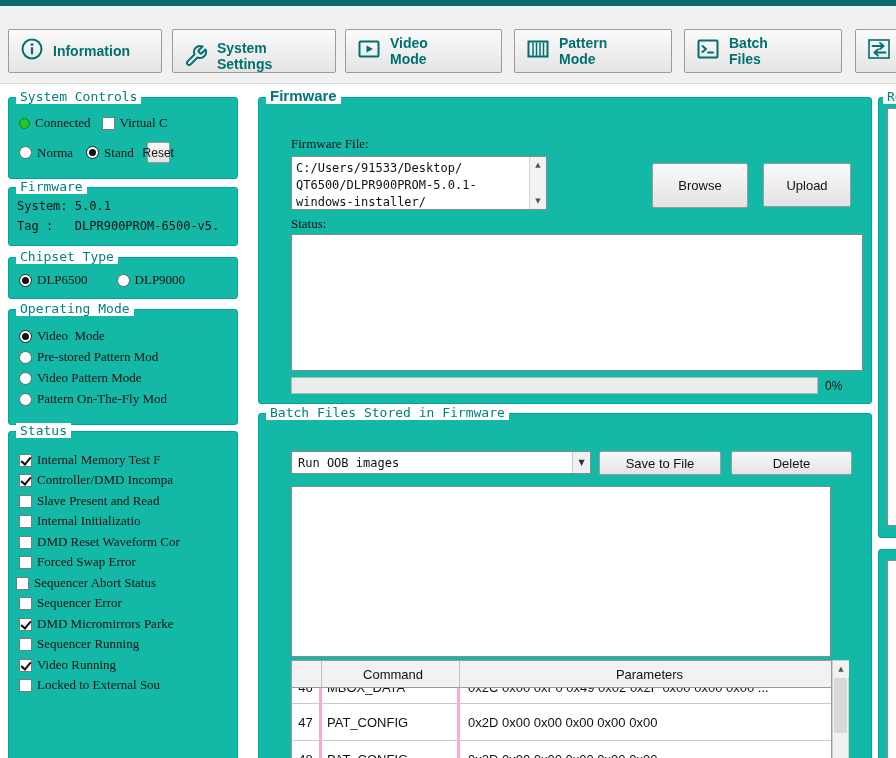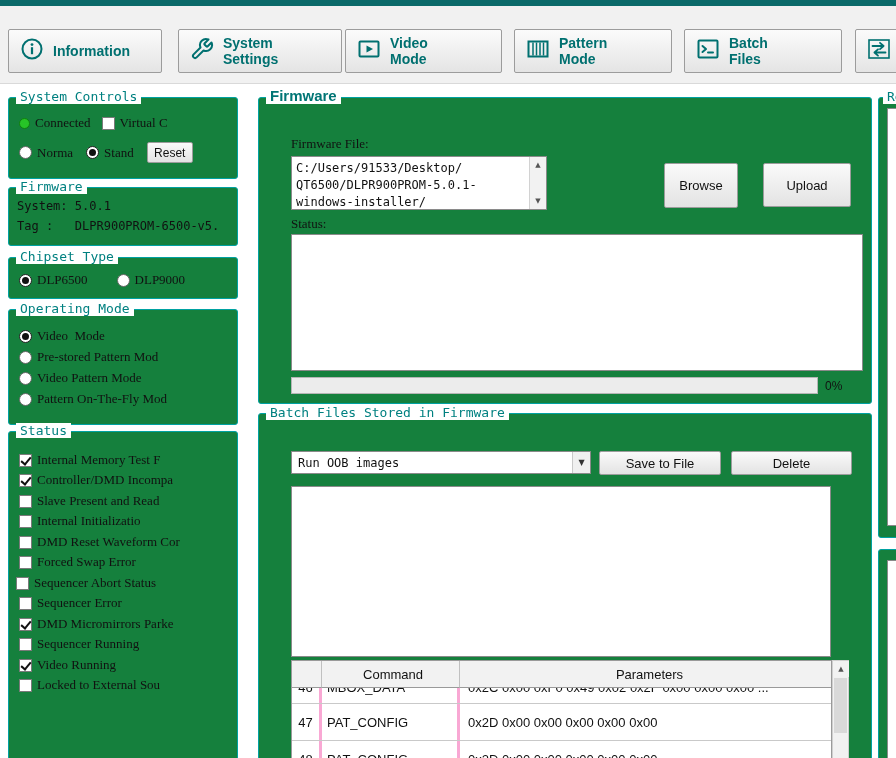--- a/index.html
+++ b/index.html
@@ -3,21 +3,21 @@
 <meta charset="utf-8">
 <style>
   *{margin:0;padding:0;box-sizing:border-box;}
   body{background:#fff;font-family:"Liberation Sans",sans-serif;color:#111;}
   .screen{position:relative;width:896px;height:758px;overflow:hidden;background:#fff;}
   .topstrip{position:absolute;left:0;top:0;width:896px;height:6px;background:#0b6a6a;}
   .toolbar{position:absolute;left:0;top:6px;width:896px;height:78px;background:#f1f1f1;border-bottom:1px solid #d9d9d9;}
   .tb-btn{position:absolute;top:23px;height:44px;background:linear-gradient(#fbfbfb,#e4e4e4);border:1px solid #9c9c9c;border-radius:2px;display:flex;align-items:center;gap:9px;padding:0 11px;cursor:default;}
   .tb-lines{display:flex;flex-direction:column;line-height:16px;font-weight:bold;font-size:14px;color:#007070;}
   .icon{flex:0 0 auto;display:block;}
-  .group{position:absolute;border:1px solid #00a2a2;border-radius:3px;background:#15803d;}
+  .group{position:absolute;border:1px solid #00a2a2;border-radius:3px;background:#14b8a6;}
   .gtitle{position:absolute;top:-9px;left:7px;background:#fff;padding:0 4px;font-family:"DejaVu Sans Mono",monospace;font-size:13px;color:#008080;white-space:pre;z-index:2;}
   .main-title{font-family:"Liberation Sans",sans-serif;font-weight:bold;font-size:15px;color:#007575;top:-11px;}
   .gbody{position:absolute;left:0;top:0;right:0;bottom:0;overflow:hidden;}
   .row{position:absolute;display:flex;align-items:center;gap:5px;white-space:pre;}
   .lab{font-family:Liberation Serif, serif;font-size:13px;white-space:pre;}
   .lab12{font-family:"DejaVu Sans Mono",monospace;font-size:12px;white-space:pre;}
   .radio{width:13px;height:13px;border:1px solid #666;border-radius:50%;background:#fff;position:relative;flex:0 0 auto;}
   .radio.selected{border-color:#222;}
   .radio.selected::after{content:"";position:absolute;left:2px;top:2px;width:7px;height:7px;border-radius:50%;background:#111;}
   .checkbox{width:13px;height:13px;border:1px solid #7a7a7a;background:#fff;position:relative;flex:0 0 auto;}
@@ -67,21 +67,21 @@
             <circle cx="12" cy="7.6" r="1.4" fill="#007070"></circle>
             <rect x="10.9" y="10.2" width="2.2" height="7" fill="#007070"></rect>
           </svg>
       </span>
       <span class="tb-lines">
         <span>Information</span>
         <span></span>
       </span>
     </div>
 
-    <div class="tb-btn" style="left:178px;width:164px;">
+    <div class="tb-btn" style="left:172px;width:164px;align-items:flex-end;">
       <span class="icon">
         <svg width="24" height="24" viewBox="0 0 24 24">
             <path d="M14.7 6.3a1 1 0 0 0 0 1.4l1.6 1.6a1 1 0 0 0 1.4 0l3.77-3.77a6 6 0 0 1-7.94 7.94l-6.91 6.91a2.12 2.12 0 0 1-3-3l6.91-6.91a6 6 0 0 1 7.94-7.94l-3.76 3.76z" fill="none" stroke="#007070" stroke-width="2" stroke-linecap="round" stroke-linejoin="round"></path>
           </svg>
       </span>
       <span class="tb-lines">
         <span>System</span>
         <span>Settings</span>
       </span>
     </div>
@@ -144,21 +144,21 @@
         <span class="dot"></span>
         <span class="lab">Connected</span>
         <span class="checkbox" style="margin-left:6px;"></span>
         <span class="lab">Virtual C</span>
       </div>
       <div class="row" style="left:10px;top:44px;">
         <span class="radio"></span>
         <span class="lab">Norma</span>
         <span class="radio selected" style="margin-left:8px;"></span>
         <span class="lab">Stand</span>
-        <button class="btn" style="margin-left:8px;width:46px;height:21px;font-size:12px;">Reset</button>
+        <button class="btn" style="margin-left:8px;width:23px;height:21px;font-size:12px;">Reset</button>
       </div>
     </div>
   </div>
 
   <div class="group" style="left:8px;top:187px;width:230px;height:59px;">
     <span class="gtitle">Firmware</span>
     <div class="gbody">
       <span class="lab12" style="position:absolute;left:8px;top:11px;">System: 5.0.1</span>
       <span class="lab12" style="position:absolute;left:8px;top:31px;">Tag :   DLPR900PROM-6500-v5.</span>
     </div>
@@ -260,21 +260,21 @@
         <div class="filelines">
           <span class="fileline">C:/Users/91533/Desktop/</span>
           <span class="fileline">QT6500/DLPR900PROM-5.0.1-</span>
           <span class="fileline">windows-installer/</span>
         </div>
         <div class="vscroll">
           <span class="sarrow up">▲</span>
           <span class="sarrow down">▼</span>
         </div>
       </div>
-      <button class="btn" style="position:absolute;left:405px;top:65px;width:74px;height:45px;">Browse</button>
+      <button class="btn" style="position:absolute;left:393px;top:65px;width:96px;height:45px;">Browse</button>
       <button class="btn" style="position:absolute;left:504px;top:65px;width:88px;height:44px;">Upload</button>
       <span class="lab" style="position:absolute;left:32px;top:118px;">Status:</span>
       <div class="tbox" style="left:32px;top:136px;width:572px;height:137px;"></div>
       <div class="progress" style="left:32px;top:279px;width:527px;"></div>
       <span class="pct" style="left:566px;top:281px;">0%</span>
     </div>
   </div>
 
   <div class="group" style="left:258px;top:413px;width:614px;height:400px;">
     <span class="gtitle">Batch Files Stored in Firmware</span>

